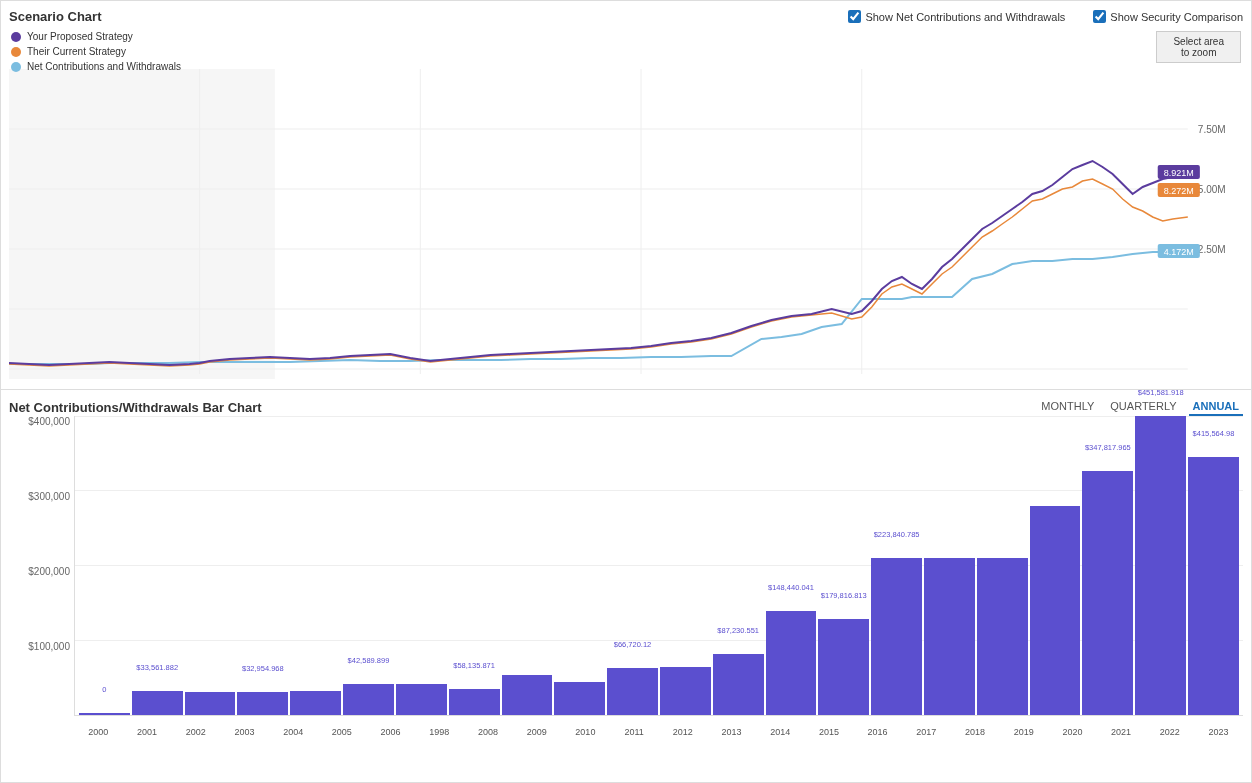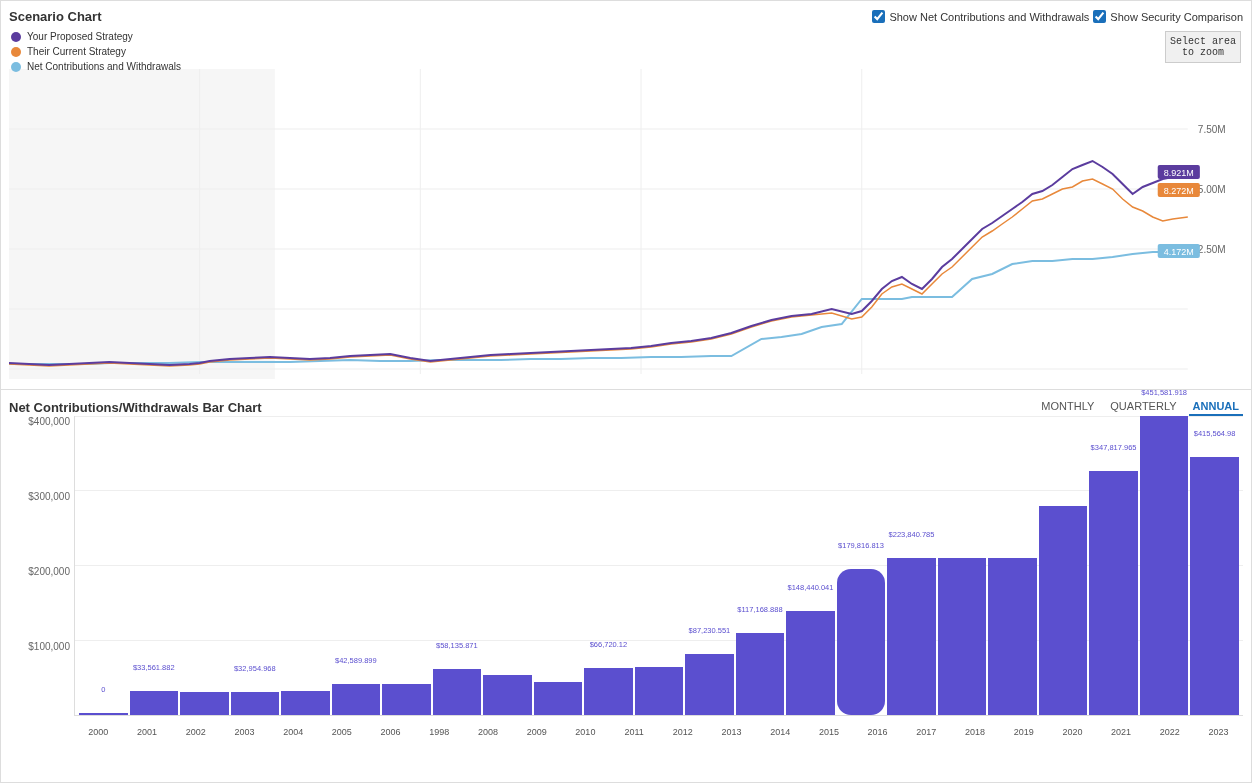--- a/index.html
+++ b/index.html
@@ -19,21 +19,21 @@
       margin-bottom: 6px;
     }
     
     .chart-title {
       font-weight: bold;
       font-size: 13px;
     }
     
     .chart-toggles {
       display: flex;
-      gap: 4px;
+      gap: 28px;
       align-items: flex-start;
     }
     
     .toggle-item {
       display: flex;
       align-items: center;
       gap: 4px;
       font-size: 11px;
       color: #333;
     }
@@ -67,26 +67,25 @@
       height: 10px;
       border-radius: 50%;
     }
     
     .zoom-btn {
       position: absolute;
       top: 30px;
       right: 10px;
       background: #f0f0f0;
       border: 1px solid #ccc;
-      padding: 4px 4px;
+      padding: 4px 16px;
       font-size: 10px;
       cursor: pointer;
       text-align: center;
       z-index: 10;
-      font-family: Liberation Mono, monospace;
     }
     
     .scenario-chart-area {
       position: relative;
       width: 100%;
       height: 310px;
       margin-top: 45px;
     }
     
     
@@ -382,21 +381,21 @@
         </div>
         <div class="bar-wrapper">
           <div class="bar" style="height: 31px;">
             <div class="bar-label">$42,589.899</div>
           </div>
         </div>
         <div class="bar-wrapper">
           <div class="bar" style="height: 30.8px;"></div>
         </div>
         <div class="bar-wrapper">
-          <div class="bar" style="height: 46px;">
+          <div class="bar" style="height: 26px;">
             <div class="bar-label">$58,135.871</div>
           </div>
         </div>
         <div class="bar-wrapper">
           <div class="bar" style="height: 40.04px;"></div>
         </div>
         <div class="bar-wrapper">
           <div class="bar" style="height: 33.04px;"></div>
         </div>
         <div class="bar-wrapper">
@@ -406,31 +405,26 @@
         </div>
         <div class="bar-wrapper">
           <div class="bar" style="height: 47.6px;"></div>
         </div>
         <div class="bar-wrapper">
           <div class="bar" style="height: 61.04px;">
             <div class="bar-label">$87,230.551</div>
           </div>
         </div>
         <div class="bar-wrapper">
-          <div class="bar" style="height: 82.04px;">
-            <div class="bar-label">$117,168.888</div>
-          </div>
-        </div>
-        <div class="bar-wrapper">
           <div class="bar" style="height: 103.88px;">
             <div class="bar-label">$148,440.041</div>
           </div>
         </div>
         <div class="bar-wrapper">
-          <div class="bar" style="height: 146px; border-radius: 14px;">
+          <div class="bar" style="height: 96px;">
             <div class="bar-label">$179,816.813</div>
           </div>
         </div>
         <div class="bar-wrapper">
           <div class="bar" style="height: 156.8px;">
             <div class="bar-label">$223,840.785</div>
           </div>
         </div>
         <div class="bar-wrapper">
           <div class="bar" style="height: 156.8px;"></div>

